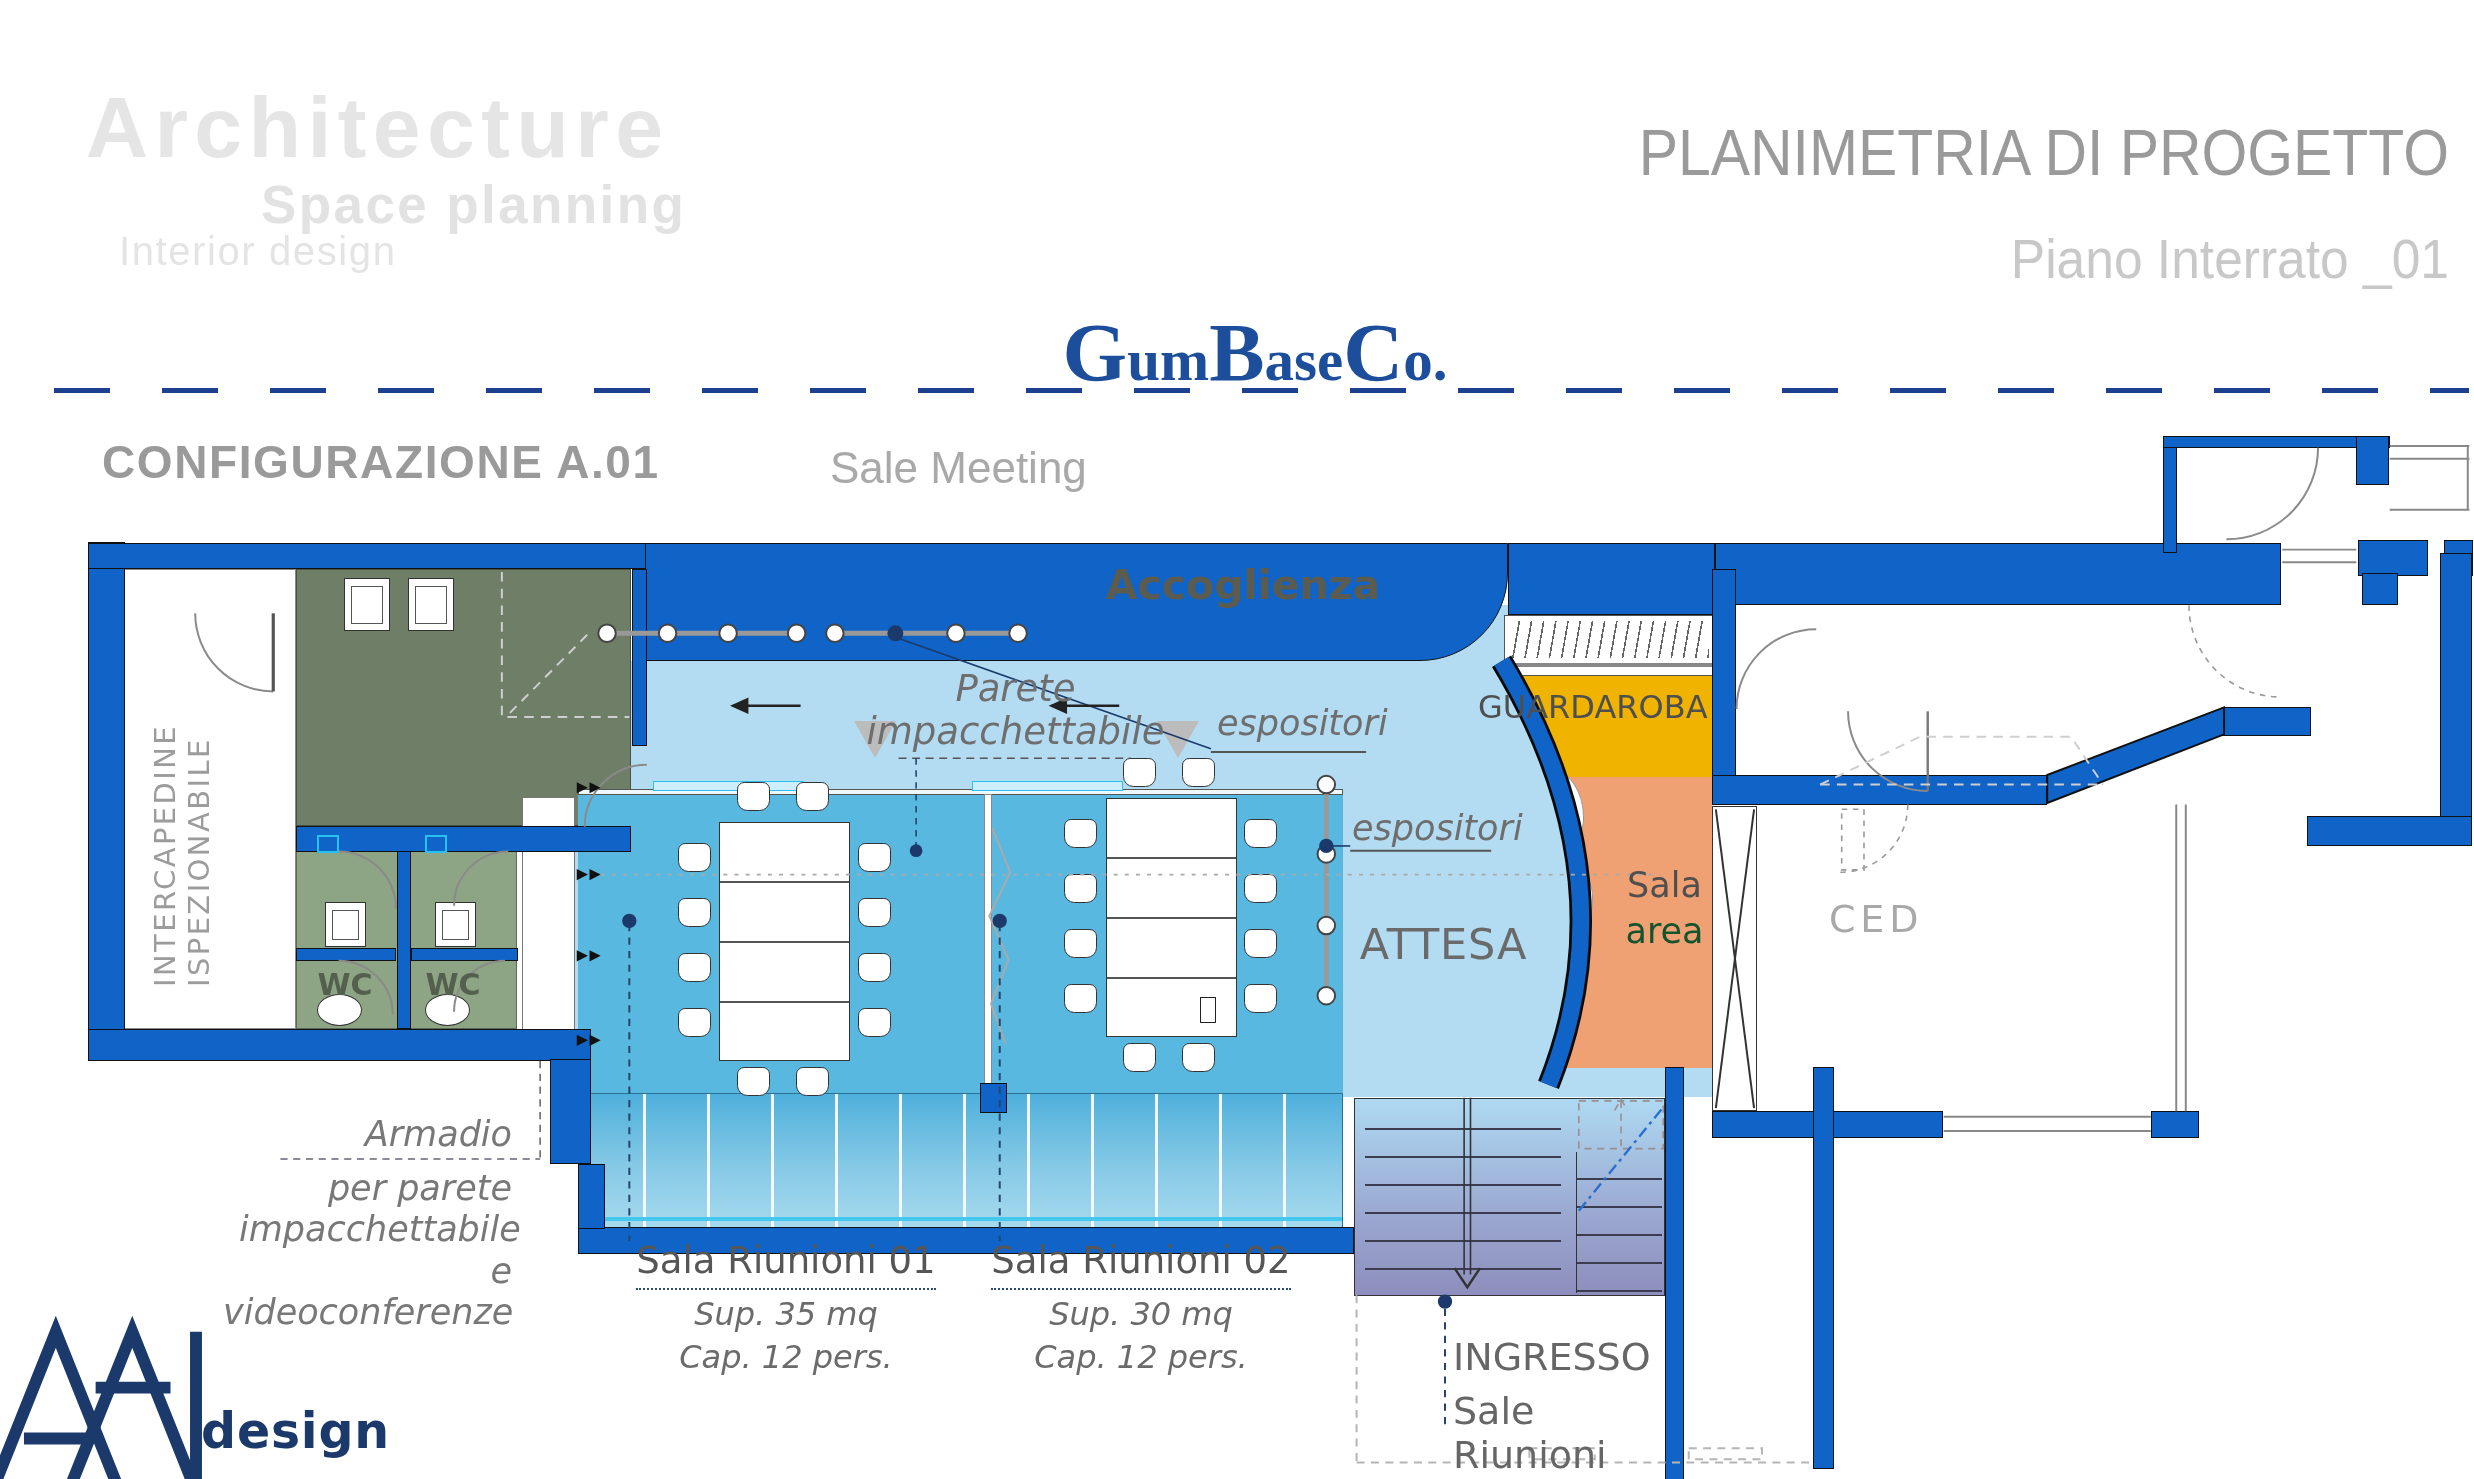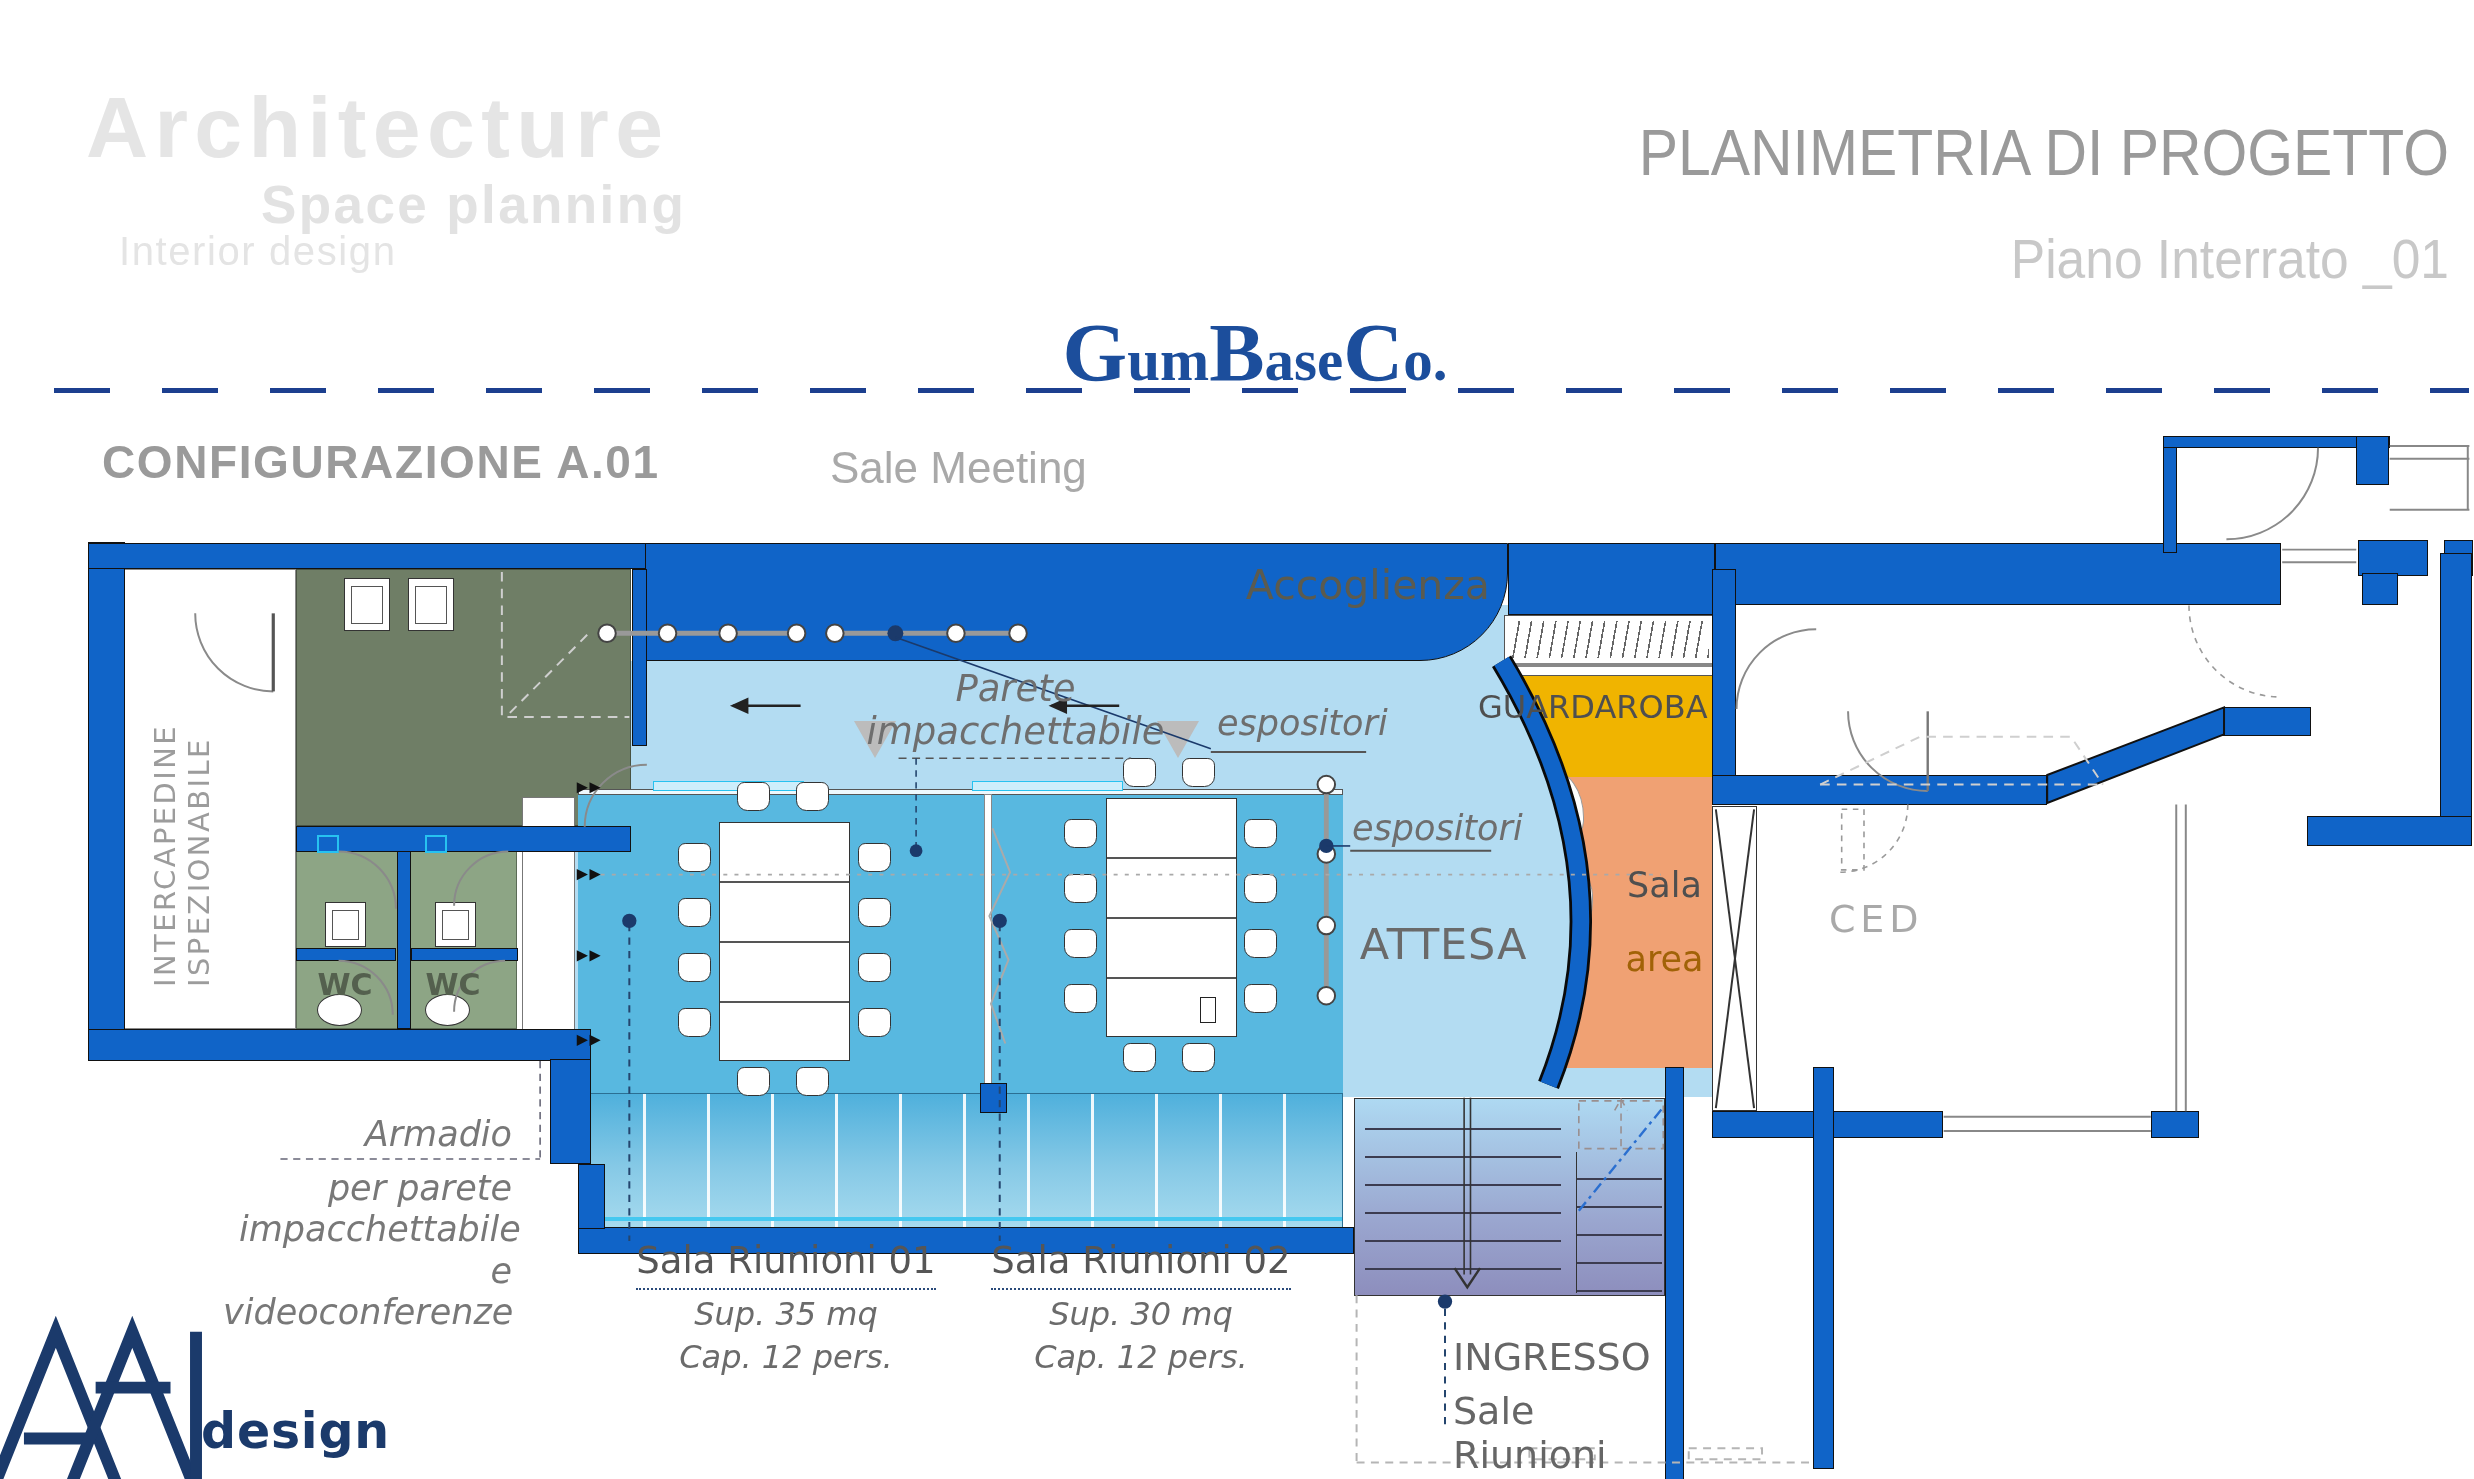--- a/index.html
+++ b/index.html
@@ -332,34 +332,34 @@
 
     <g fill="none" stroke="#1b3a6b" stroke-width="15">
       <path d="M-10,1872 L70,1672 L150,1872"></path>
       <path d="M30,1806 L112,1806"></path>
       <path d="M86,1872 L166,1672 L246,1872"></path>
       <path d="M246,1872 L246,1672"></path>
       <path d="M120,1742 L214,1742"></path>
     </g>
   </svg>
 
-  <div class="abs" style="left:996px;top:561px;width:494px;text-align:right;font-size:41px;color:#5b5b4f;">Accoglienza</div>
+  <div class="abs" style="left:996px;top:561px;width:494px;text-align:center;font-size:41px;color:#5b5b4f;font-weight:bold;">Accoglienza</div>
   <div class="abs vtxt" style="left:148px;top:613px;height:374px;font-size:29px;">
      <span>INTERCAPEDINE</span>&nbsp;
      <span>ISPEZIONABILE</span>
   </div>
   <div class="abs" style="left:317px;top:967px;width:56px;text-align:center;font-size:30px;color:#54604e;font-weight:bold;">WC</div>
   <div class="abs" style="left:425px;top:967px;width:56px;text-align:center;font-size:30px;color:#54604e;font-weight:bold;">WC</div>
   <div class="abs it" style="left:900px;top:667px;width:231px;text-align:center;font-size:37px;color:#6e6e6e;">Parete</div>
   <div class="abs it" style="left:864px;top:710px;width:303px;text-align:center;font-size:37px;color:#6e6e6e;">impacchettabile</div>
   <div class="abs it" style="left:1217px;top:703px;width:167px;font-size:35px;color:#6e6e6e;">espositori</div>
   <div class="abs it" style="left:1352px;top:808px;width:167px;font-size:35px;color:#6e6e6e;">espositori</div>
   <div class="abs" style="left:1478px;top:688px;width:227px;text-align:left;font-size:32px;color:#4f4f4f;">GUARDAROBA</div>
   <div class="abs" style="left:1593px;top:865px;width:143px;text-align:center;font-size:35px;color:#4f4f4f;">Sala</div>
-  <div class="abs" style="left:1593px;top:911px;width:143px;text-align:center;font-size:35px;color:#a16207;margin-top:28px;">area</div>
+  <div class="abs" style="left:1593px;top:911px;width:143px;text-align:center;font-size:35px;color:#14532d;">area</div>
   <div class="abs" style="left:1352px;top:919px;width:183px;font-size:43px;color:#6a6a6a;letter-spacing:0.8px;text-align:center;">ATTESA</div>
   <div class="abs ced-note" style="left:1829px;top:897px;width:127px;font-size:38px;">CED</div>
 
   <div class="abs it" style="left:263px;top:1114px;width:249px;text-align:right;font-size:35px;">Armadio</div>
   <div class="abs it" style="left:263px;top:1168px;width:249px;text-align:right;font-size:35px;">per parete</div>
   <div class="abs it" style="left:239px;top:1209px;width:272px;text-align:right;font-size:35px;">impacchettabile</div>
   <div class="abs it" style="left:263px;top:1251px;width:249px;text-align:right;font-size:35px;">e</div>
   <div class="abs it" style="left:223px;top:1292px;width:288px;text-align:right;font-size:35px;">videoconferenze</div>
 
   <div class="abs" style="left:607px;top:1239px;width:358px;text-align:center;">

